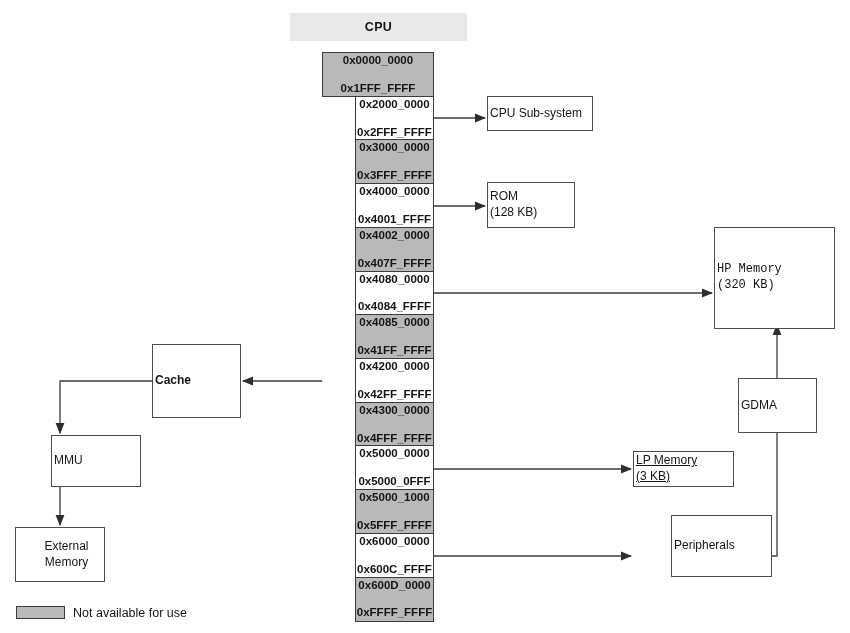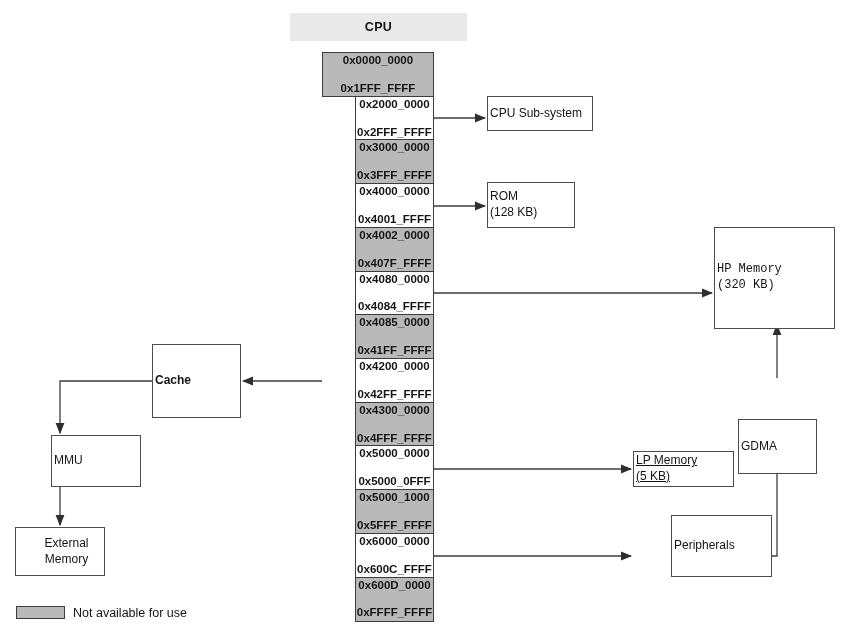--- a/index.html
+++ b/index.html
@@ -53,26 +53,26 @@
     background: #ffffff;
     border: 1.2px solid #4d4d4d;
     display: flex; flex-direction: column;
     align-items: flex-start; justify-content: center;
     font-size: 12px; line-height: 1.32; text-align: center;
     padding: 2px;
   }
   #box-cpu-subsystem { left: 487px; top:  96px; width: 106px; height: 35px; }
   #box-rom           { left: 487px; top: 182px; width:  88px; height: 46px; }
   #box-hp-memory     { left: 714px; top: 227px; width: 121px; height: 102px; font-family: Liberation Mono, monospace; }
-  #box-gdma          { left: 738px; top: 378px; width:  79px; height: 55px; margin-top: 41px; }
+  #box-gdma          { left: 738px; top: 378px; width:  79px; height: 55px; }
   #box-lp-memory     { left: 633px; top: 451px; width: 101px; height: 36px; text-decoration: underline; }
   #box-peripherals   { left: 671px; top: 515px; width: 101px; height: 62px; }
   #box-cache         { left: 152px; top: 344px; width:  89px; height: 74px; font-weight: bold; }
   #box-mmu           { left:  15px; top: 435px; width:  90px; height: 52px; margin-left: 36px; }
-  #box-external-memory { left: 15px; top: 527px; width: 90px; height: 49px; padding-left: 15px; }
+  #box-external-memory { left: 15px; top: 527px; width: 90px; height: 55px; padding-left: 15px; }
   
   .legend-swatch {
     position: absolute;
     left: 16px; top: 606px; width: 49px; height: 13px;
     background: var(--unavailable-fill);
     border: 1.2px solid var(--line);
   }
   .legend-label {
     position: absolute;
     left: 73px; top: 605px; height: 16px;
@@ -184,21 +184,21 @@
     <span>HP Memory</span>
     <span>(320 KB)</span>
   </div>
 
   <div class="box" id="box-gdma">
     <span>GDMA</span>
   </div>
 
   <div class="box" id="box-lp-memory">
     <span>LP Memory</span>
-    <span>(5 KB)</span>
+    <span>(3 KB)</span>
   </div>
 
   <div class="box" id="box-peripherals">
     <span>Peripherals</span>
   </div>
 
   <div class="box" id="box-cache">
     <span>Cache</span>
   </div>
 

